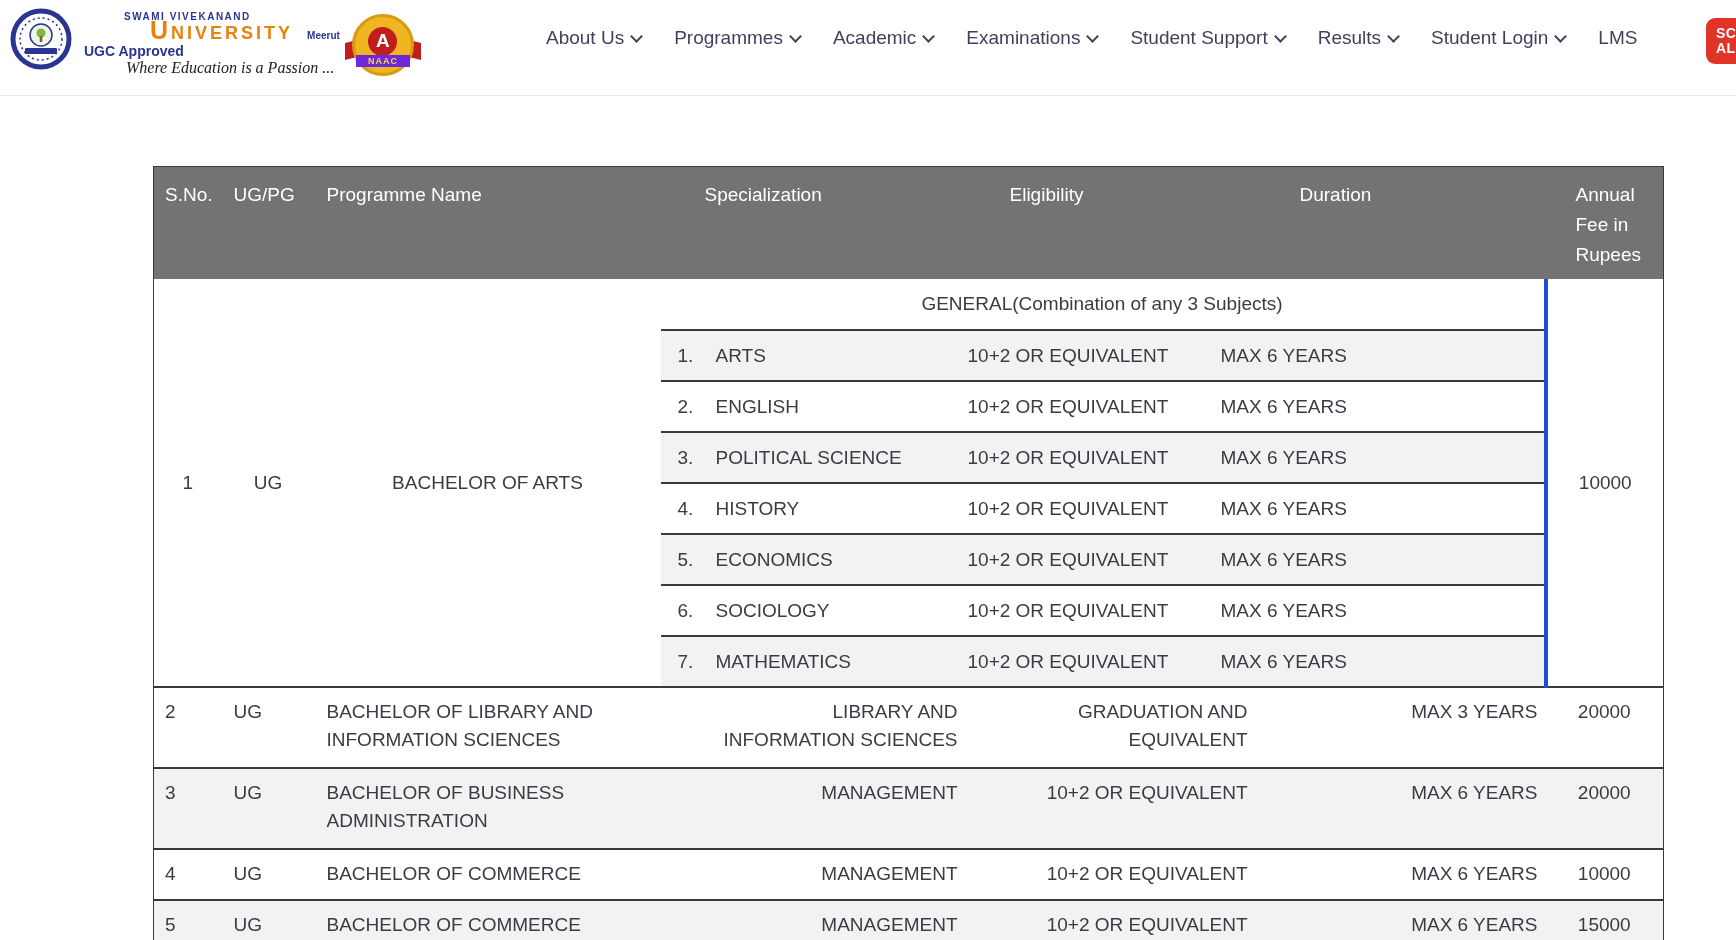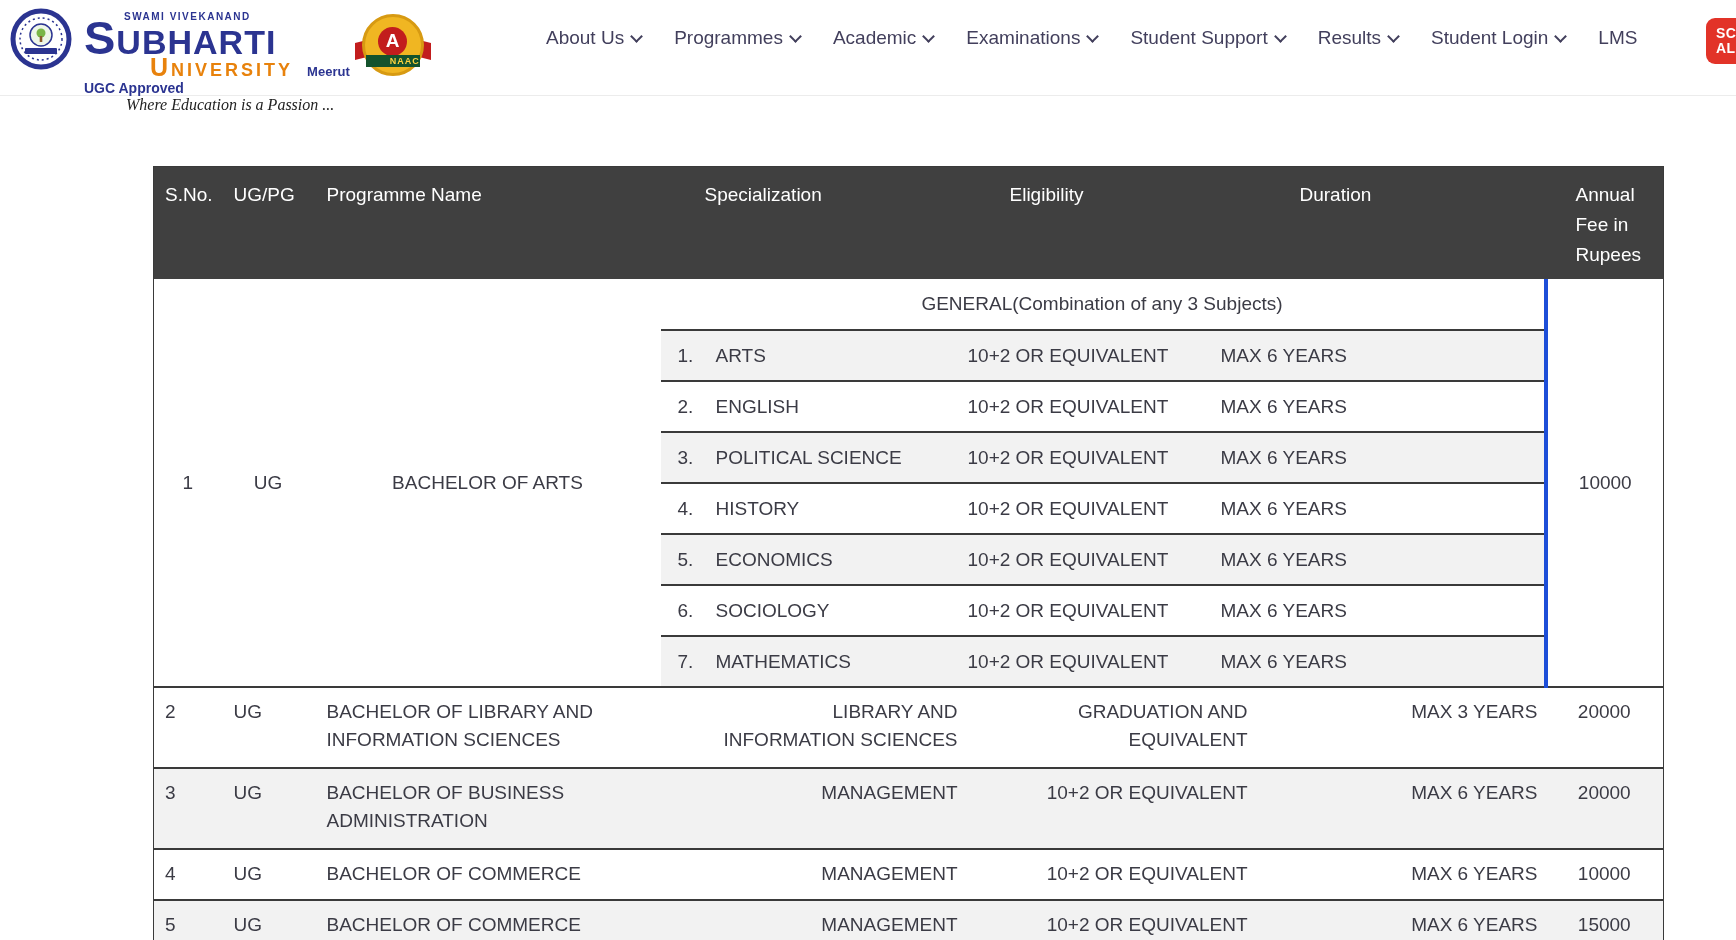--- a/index.html
+++ b/index.html
@@ -12,44 +12,44 @@
   
   .site-header { position:relative; height:95px; background:#fff; border-bottom:1px solid #ececec; }
   .logo-wrap { position:absolute; left:10px; top:8px; display:flex; align-items:flex-start; gap:12px; cursor:pointer; }
   .wordmark { line-height:1; margin-top:4px; }
   .swami { font-size:10px; font-weight:bold; letter-spacing:1.5px; color:#2b3491; margin-left:40px; }
   .subharti { font-size:34px; font-weight:800; letter-spacing:1px; color:#2b3491; margin-top:1px; }
   .subharti .init { font-size:47px; line-height:30px; }
   .univ-row { display:flex; align-items:baseline; margin-left:66px; margin-top:-4px; }
   .univ { color:#e8820c; font-size:18px; font-weight:800; letter-spacing:3px; }
   .univ .initU { font-size:25px; }
-  .city { color:#2b3491; font-size:13px; font-weight:bold; margin-left:14px; }
+  .city { color:#2b3491; font-size:10px; font-weight:bold; margin-left:14px; }
   .ugc { color:#2b3491; font-size:14px; font-weight:bold; margin-top:1px; }
   .tagline { font-family:"Liberation Serif", serif; font-style:italic; font-size:16px; color:#222; margin-left:42px; margin-top:2px; }
 
   .naac { position:relative; width:62px; height:62px; margin-top:6px; }
   .naac .wing { position:absolute; top:26px; width:24px; height:17px; background:#c21d1d; }
   .naac .wing.l { left:-7px; transform:skewY(-14deg); }
   .naac .wing.r { right:-7px; transform:skewY(14deg); }
   .medal { position:absolute; inset:0; border-radius:50%; background:#f0b622; border:3px solid #d79a12; display:flex; align-items:center; justify-content:center; }
   .grade { width:29px; height:29px; border-radius:50%; background:#c21d1d; color:#fff; font-weight:800; font-size:19px; display:flex; align-items:center; justify-content:center; margin-top:-8px; }
-  .naac-band { position:absolute; bottom:9px; left:4px; right:4px; background:#14532d; color:#ffd23e; font-size:9px; font-weight:800; text-align:right; letter-spacing:1px; padding:1px 0; }
+  .naac-band { position:absolute; bottom:9px; left:4px; right:4px; background:#6d28d9; color:#ffd23e; font-size:9px; font-weight:800; text-align:center; letter-spacing:1px; padding:1px 0; }
 
   .nav { position:absolute; top:0; left:546px; height:76px; display:flex; align-items:center; gap:33px; }
   .nav a { color:#423f5c; text-decoration:none; font-size:19px; display:flex; align-items:center; white-space:nowrap; }
   .chev { display:inline-block; width:7px; height:7px; border-right:2px solid #423f5c; border-bottom:2px solid #423f5c; transform:rotate(45deg); margin-left:8px; margin-top:-4px; }
 
   .scam { position:absolute; left:1706px; top:18px; background:#e23328; color:#fff; border-radius:9px;
           padding:8px 10px; font-size:14px; font-weight:800; line-height:15px; letter-spacing:.5px; text-align:left; cursor:pointer; }
 
   
   .table-wrap { position:absolute; left:153px; top:166px; }
   table.programmes { width:1510px; table-layout:fixed; border-collapse:collapse; font-size:19px; color:#3b3b45;
                      border:1px solid #3a3a3a; }
-  thead th { background:#404040; color:#fff; font-weight:400; text-align:left; vertical-align:top;
+  thead th { background:#737373; color:#fff; font-weight:400; text-align:left; vertical-align:top;
              height:99px; padding:13px 6px 0 12px; line-height:30px; }
   th.col-sno { padding-left:11px; }
   th.col-spec, th.col-elig, th.col-dur { padding-left:44px; }
   th.col-fee { padding-left:30px; padding-right:4px; }
 
   tbody td { vertical-align:top; padding:10px 8px 0 12px; line-height:28px; border-top:2px solid #3a3a3a; }
   td.c-sno { padding-left:11px; }
   td.c-spec, td.c-elig, td.c-dur { padding-left:44px;text-align:right; }
   tr.zebra { background:#f2f2f2; }
   tr.h-tall > td { height:69px; }
@@ -79,21 +79,20 @@
     <svg width="62" height="62" viewBox="0 0 62 62">
       <circle cx="31" cy="31" r="28" fill="#ffffff" stroke="#2b3491" stroke-width="5"></circle>
       <circle cx="31" cy="31" r="21" fill="#ffffff" stroke="#2b3491" stroke-width="1.5" stroke-dasharray="2 3"></circle>
       <circle cx="31" cy="27" r="11" fill="#eef6e8" stroke="#2b3491" stroke-width="1.5"></circle>
       <circle cx="31" cy="25" r="4.5" fill="#7ab648"></circle>
       <rect x="29.7" y="28" width="2.6" height="6" fill="#8a5a2b"></rect>
       <rect x="15" y="40" width="32" height="6" rx="1" fill="#2b3491"></rect>
     </svg>
     <div class="wordmark">
       <div class="swami">SWAMI VIVEKANAND</div>
-      <div class="subharti"><span class="init">S</span><span>UBHARTI</span></div>
       <div class="univ-row">
         <span class="univ"><span class="initU">U</span><span>NIVERSITY</span></span>
         <span class="city">Meerut</span>
       </div>
       <div class="ugc">UGC Approved</div>
       <div class="tagline">Where Education is a Passion ...</div>
     </div>
     <div class="naac">
       <div class="wing l"></div>
       <div class="wing r"></div>

